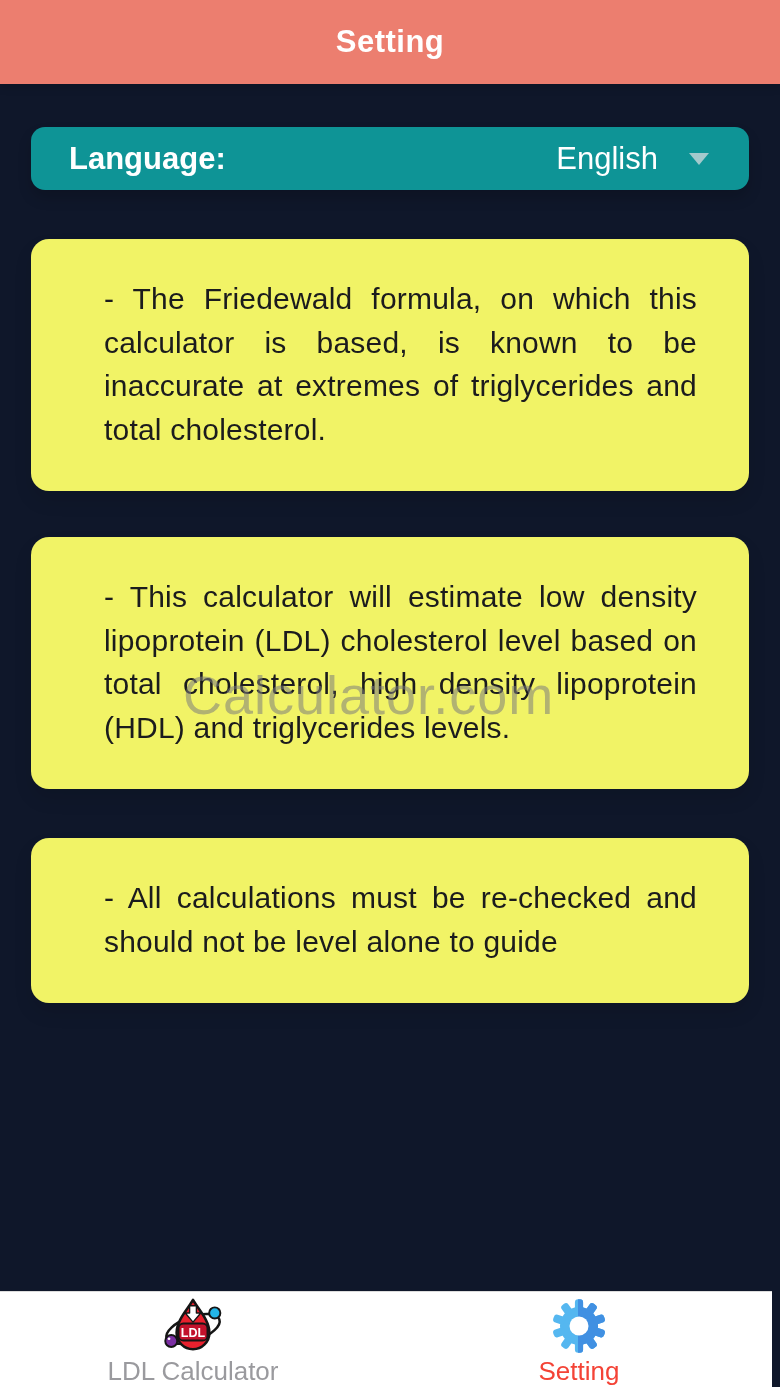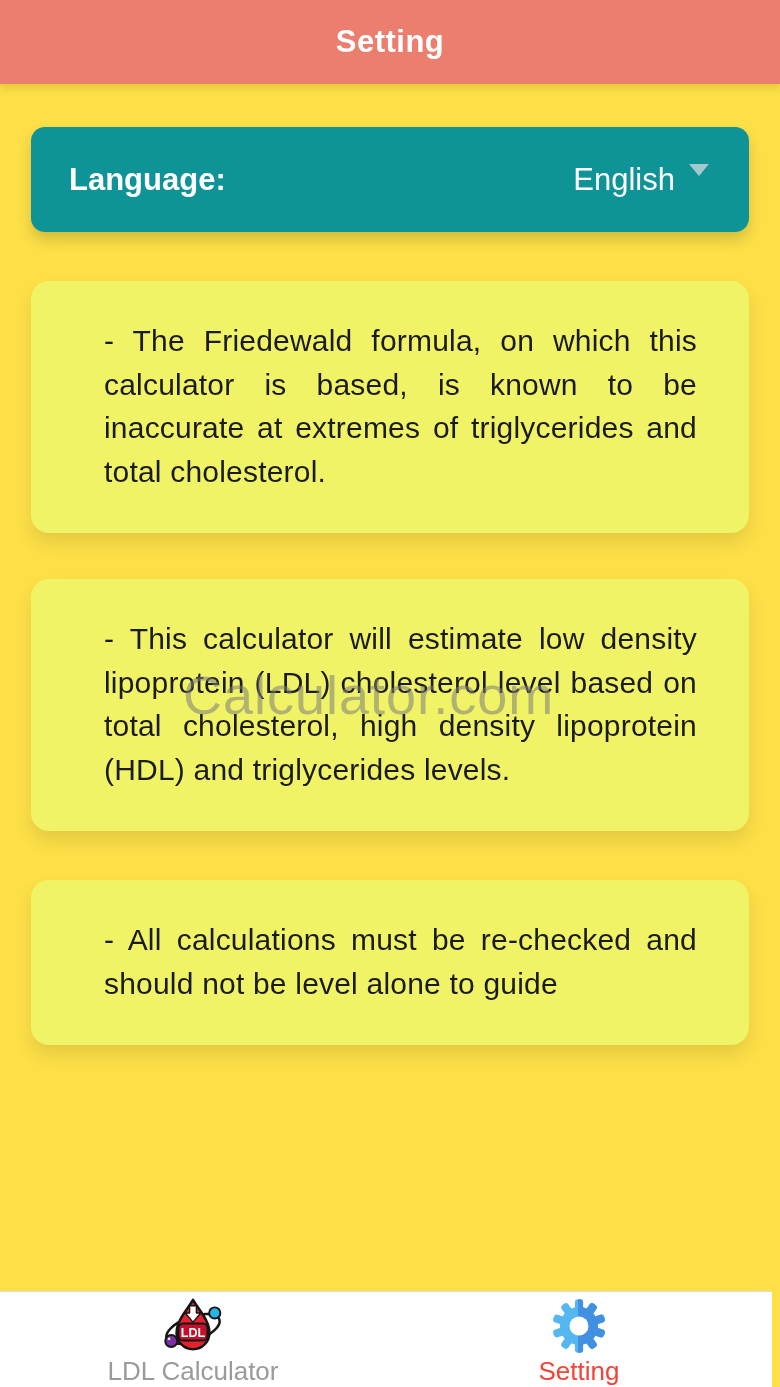--- a/index.html
+++ b/index.html
@@ -1,38 +1,38 @@
 <!DOCTYPE html>
 <html><head>
 <meta charset="utf-8">
 <style>
   html,body{margin:0;padding:0;}
   body{font-family:"Liberation Sans",sans-serif;background:#ddd;}
   .screen{
     position:relative;width:780px;height:1387px;margin:0 auto;
-    background:#fde047;overflow:hidden;
+    background:#0f172a;overflow:hidden;
   }
   
   .app-header{
     position:relative;height:84px;background:#ec7e6f;
     display:flex;align-items:center;justify-content:center;
     box-shadow:0 4px 8px rgba(0,0,0,.12);z-index:6;
   }
   .app-header .title{
     color:#fff;font-size:31px;font-weight:bold;letter-spacing:.5px;
   }
   
   .lang-bar{
-    margin:43px 31px 0 31px;height:105px;border-radius:14px;
+    margin:43px 31px 0 31px;height:63px;border-radius:14px;
     background:#0e9496;display:flex;align-items:center;
     justify-content:space-between;padding:0 38px 0 38px;box-sizing:border-box;
     box-shadow:0 8px 14px rgba(0,0,0,.16);cursor:pointer;
   }
   .lang-label{color:#fff;font-size:31px;font-weight:bold;}
-  .lang-value-wrap{display:flex;gap:12px;}
+  .lang-value-wrap{display:flex;align-items:center;gap:29px;}
   .lang-value{color:#fff;font-size:31px;font-weight:400;}
   .chev{width:24px;height:16px;display:inline-block;}
   
   .card{
     margin:49px 31px 0 31px;background:#f1f366;border-radius:18px;
     padding:38px 52px 40px 73px;box-sizing:border-box;
     box-shadow:0 10px 18px rgba(0,0,0,.10);
   }
   .card.first{margin-top:46px;}
   .card p{

